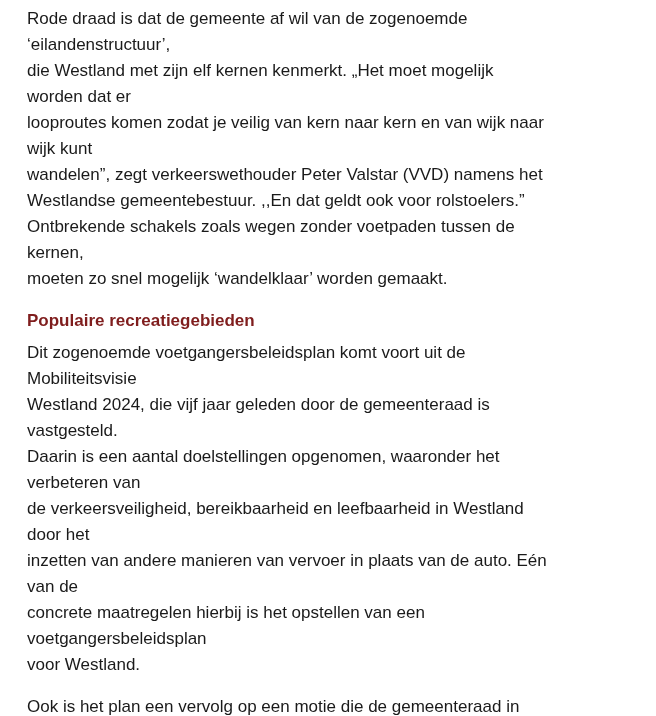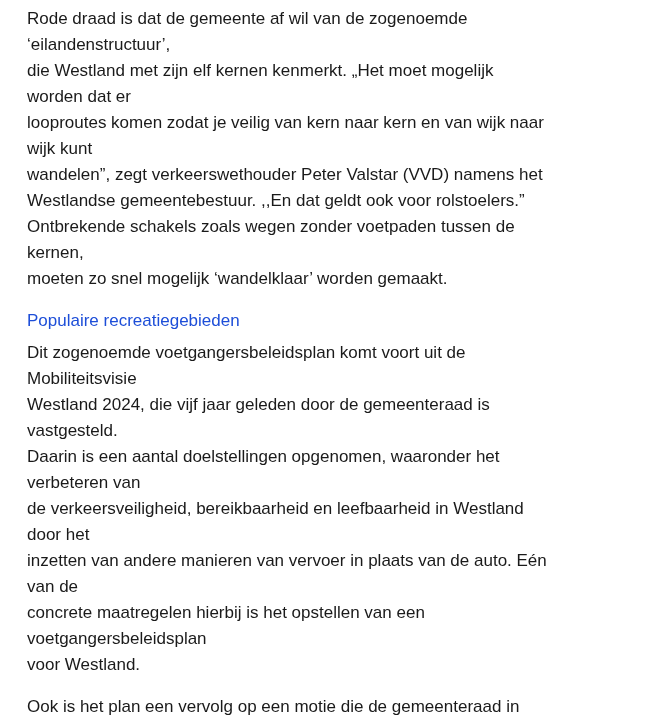--- a/index.html
+++ b/index.html
@@ -24,22 +24,22 @@
   .para {
     white-space: pre-line;
     margin: 0 0 16px 0;
     font-weight: normal;
   }
   .heading {
     white-space: pre-line;
     margin: 0 0 6px 0;
     font-size: 17px;
     line-height: 26px;
-    font-weight: normal;
-    color: #1d4ed8;
+    font-weight: bold;
+    color: #7f1d1d;
   }
 </style>
 </head>
 <body>
 
 <div class="article">
   <p class="para">Rode draad is dat de gemeente af wil van de zogenoemde ‘eilandenstructuur’,
 die Westland met zijn elf kernen kenmerkt. „Het moet mogelijk worden dat er
 looproutes komen zodat je veilig van kern naar kern en van wijk naar wijk kunt
 wandelen”, zegt verkeerswethouder Peter Valstar (VVD) namens het

